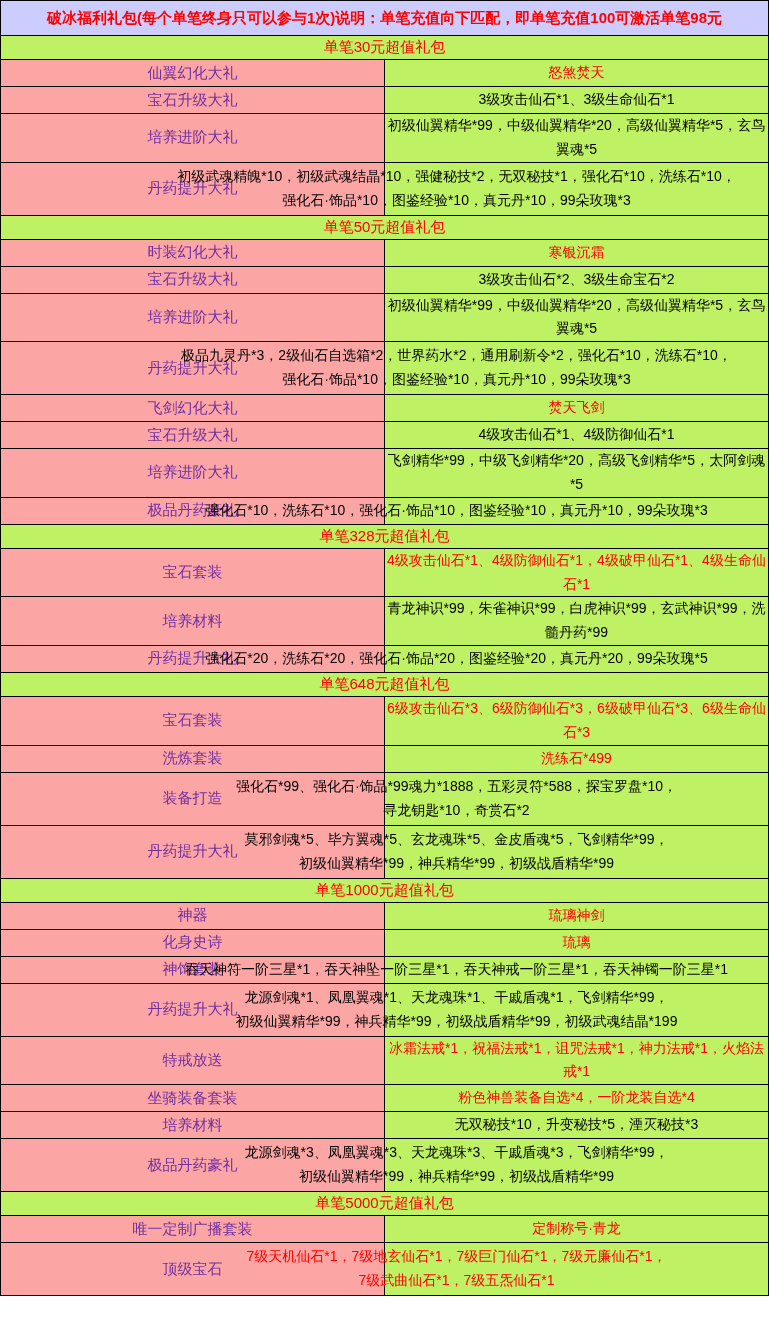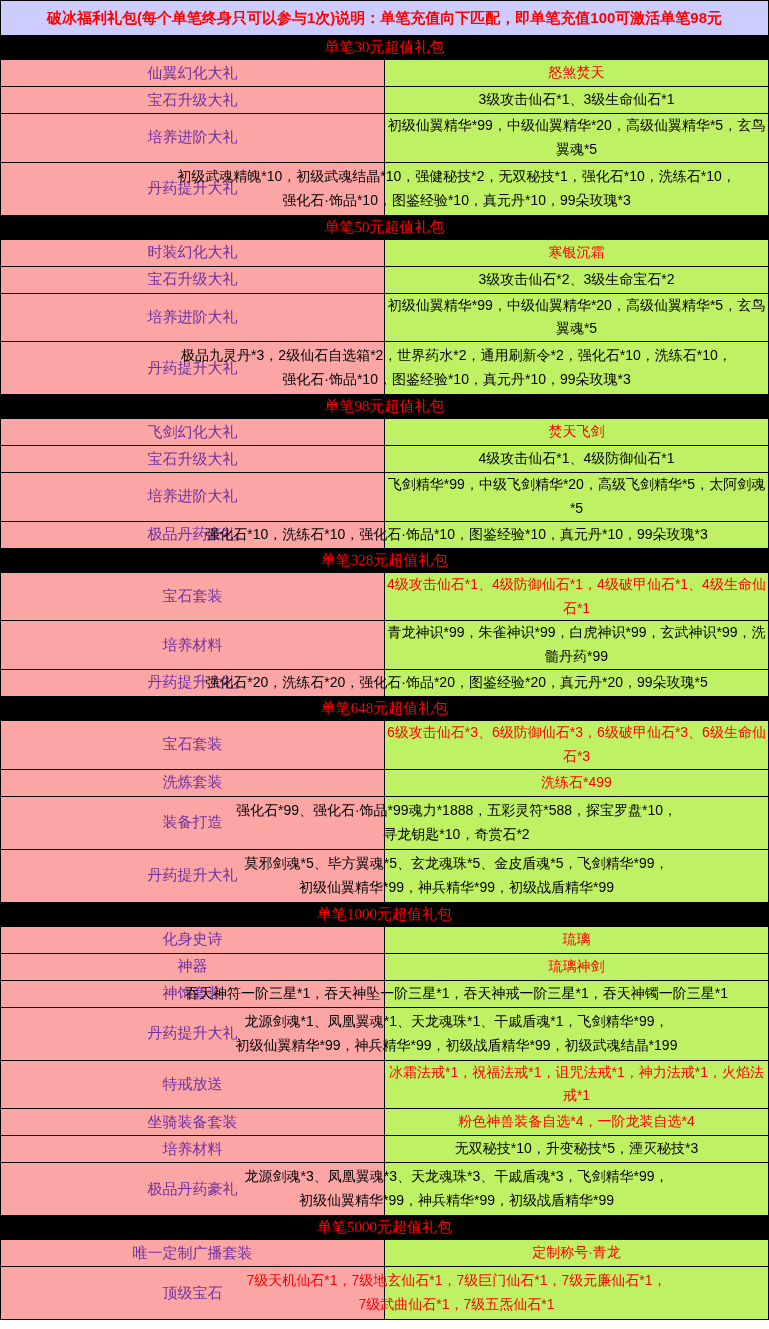--- a/index.html
+++ b/index.html
@@ -25,24 +25,23 @@
   }
   .title-row { height: 35px; }
   .title-cell {
     background: #CCCCFF;
     color: #FF0000;
     font-weight: bold;
     font-size: 15px;
   }
   .section-row { height: 24px; }
   .section-cell {
-    background: #000000;
+    background: #bef264;
     color: #FF0000;
     font-size: 15px;
-    font-family: Liberation Serif, serif;
   }
   .item-row { height: 27px; }
   .item-row.tall { height: 53px; }
   .label-cell {
     width: 294px;
     background: #fca5a5;
     color: #7030A0;
     font-size: 15px;
   }
   .content-cell {
@@ -130,23 +129,20 @@
   </tr>
 
   <tr class="item-row tall">
     <td class="label-cell">丹药提升大礼</td>
     <td class="content-cell wide">
       <div class="txt">极品九灵丹*3，2级仙石自选箱*2，世界药水*2，通用刷新令*2，强化石*10，洗练石*10，
 强化石·饰品*10，图鉴经验*10，真元丹*10，99朵玫瑰*3</div>
     </td>
   </tr>
 
-  <tr class="section-row">
-    <td colspan="2" class="section-cell">单笔98元超值礼包</td>
-  </tr>
 
   <tr class="item-row">
     <td class="label-cell">飞剑幻化大礼</td>
     <td class="content-cell red">
       <div class="txt">焚天飞剑</div>
     </td>
   </tr>
 
   <tr class="item-row">
     <td class="label-cell">宝石升级大礼</td>
@@ -227,30 +223,30 @@
       <div class="txt">莫邪剑魂*5、毕方翼魂*5、玄龙魂珠*5、金皮盾魂*5，飞剑精华*99，
 初级仙翼精华*99，神兵精华*99，初级战盾精华*99</div>
     </td>
   </tr>
 
   <tr class="section-row">
     <td colspan="2" class="section-cell">单笔1000元超值礼包</td>
   </tr>
 
   <tr class="item-row">
+    <td class="label-cell">神器</td>
+    <td class="content-cell red">
+      <div class="txt">琉璃神剑</div>
+    </td>
+  </tr>
+
+  <tr class="item-row">
     <td class="label-cell">化身史诗</td>
     <td class="content-cell red">
       <div class="txt">琉璃</div>
-    </td>
-  </tr>
-
-  <tr class="item-row">
-    <td class="label-cell">神器</td>
-    <td class="content-cell red">
-      <div class="txt">琉璃神剑</div>
     </td>
   </tr>
 
   <tr class="item-row">
     <td class="label-cell">神饰套装</td>
     <td class="content-cell wide">
       <div class="txt">吞天神符一阶三星*1，吞天神坠一阶三星*1，吞天神戒一阶三星*1，吞天神镯一阶三星*1</div>
     </td>
   </tr>
 

